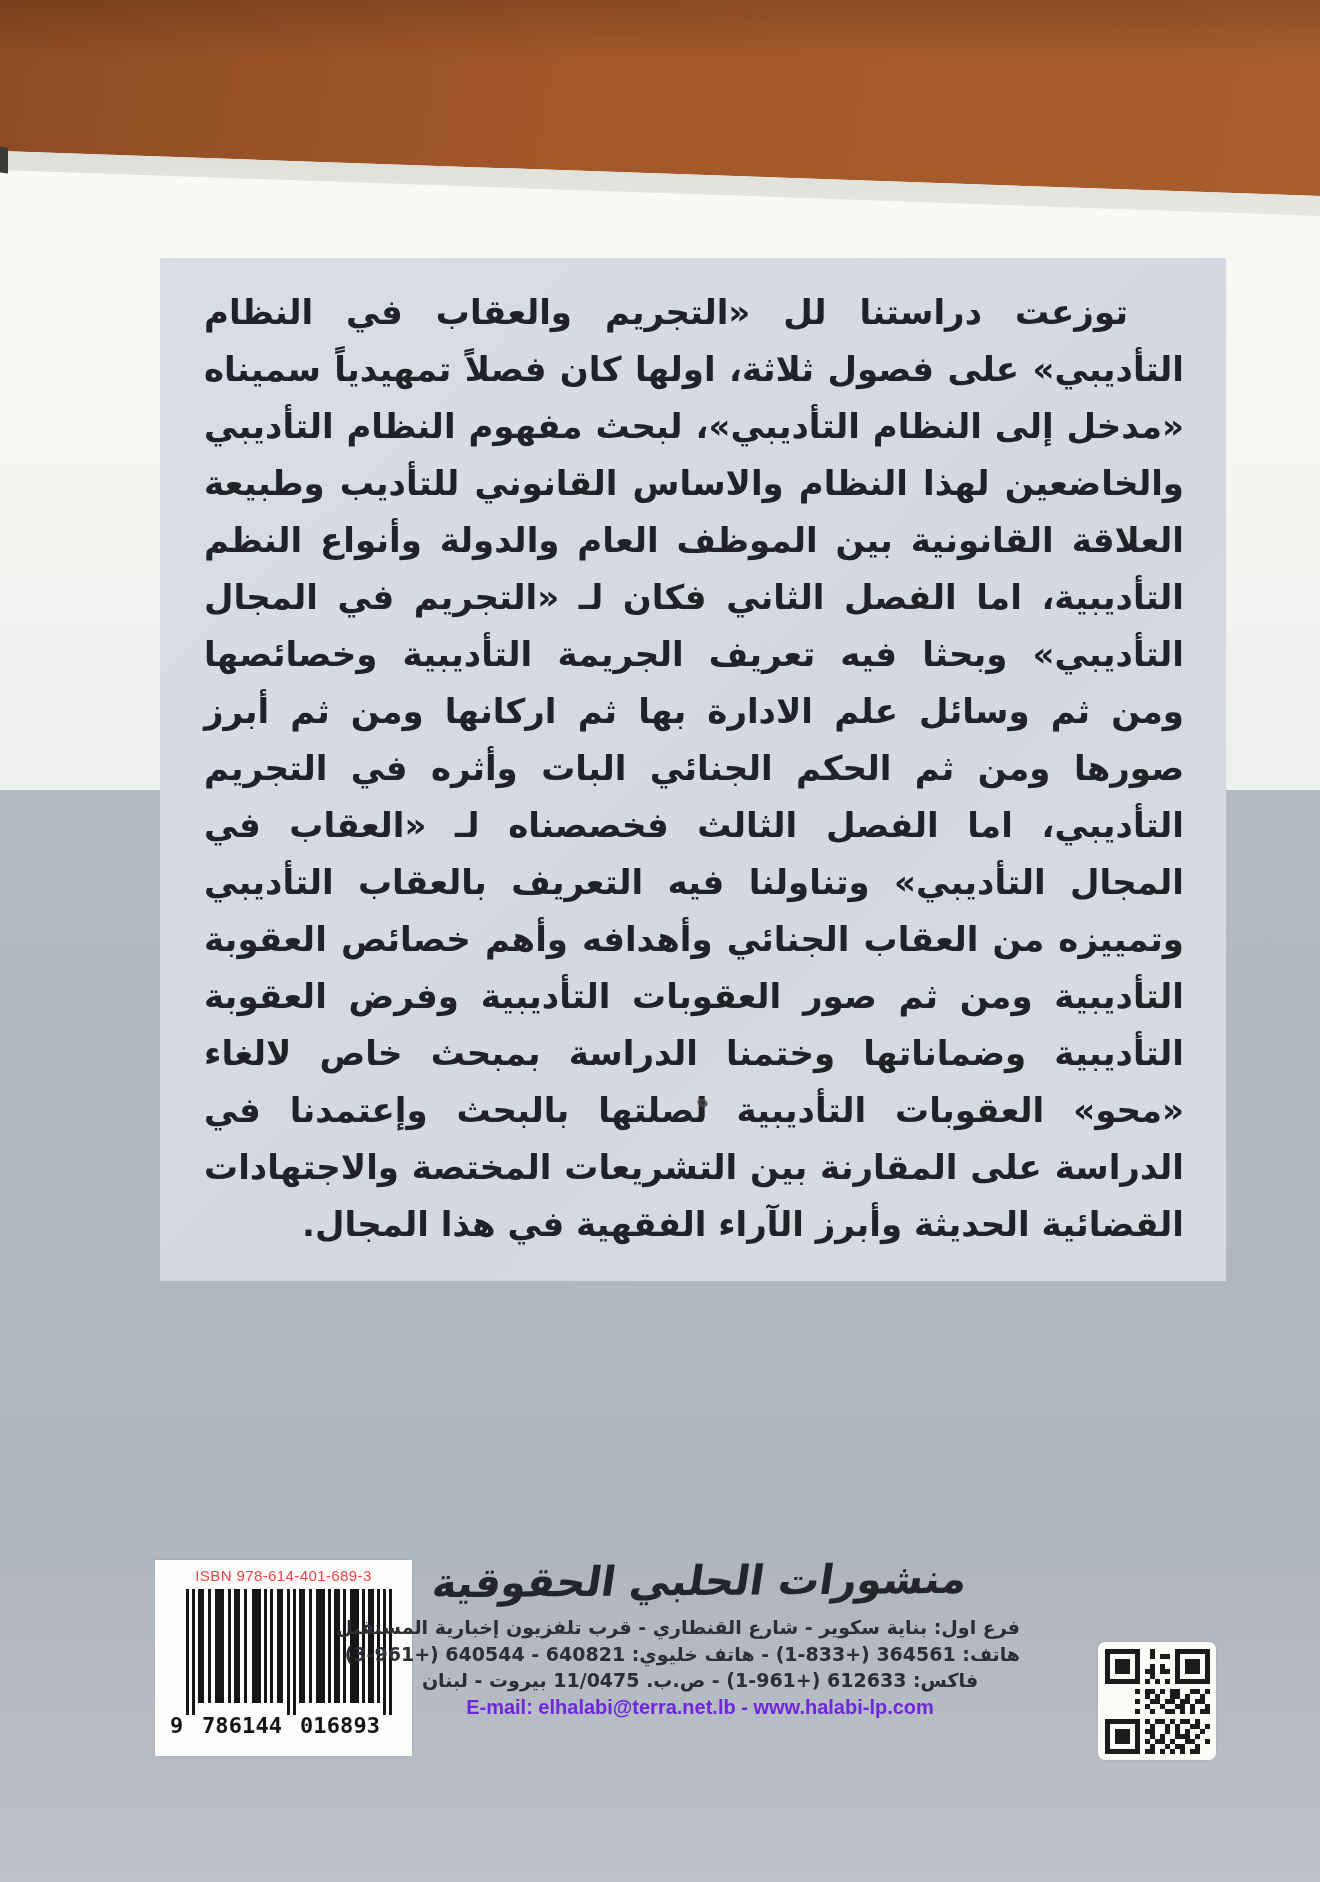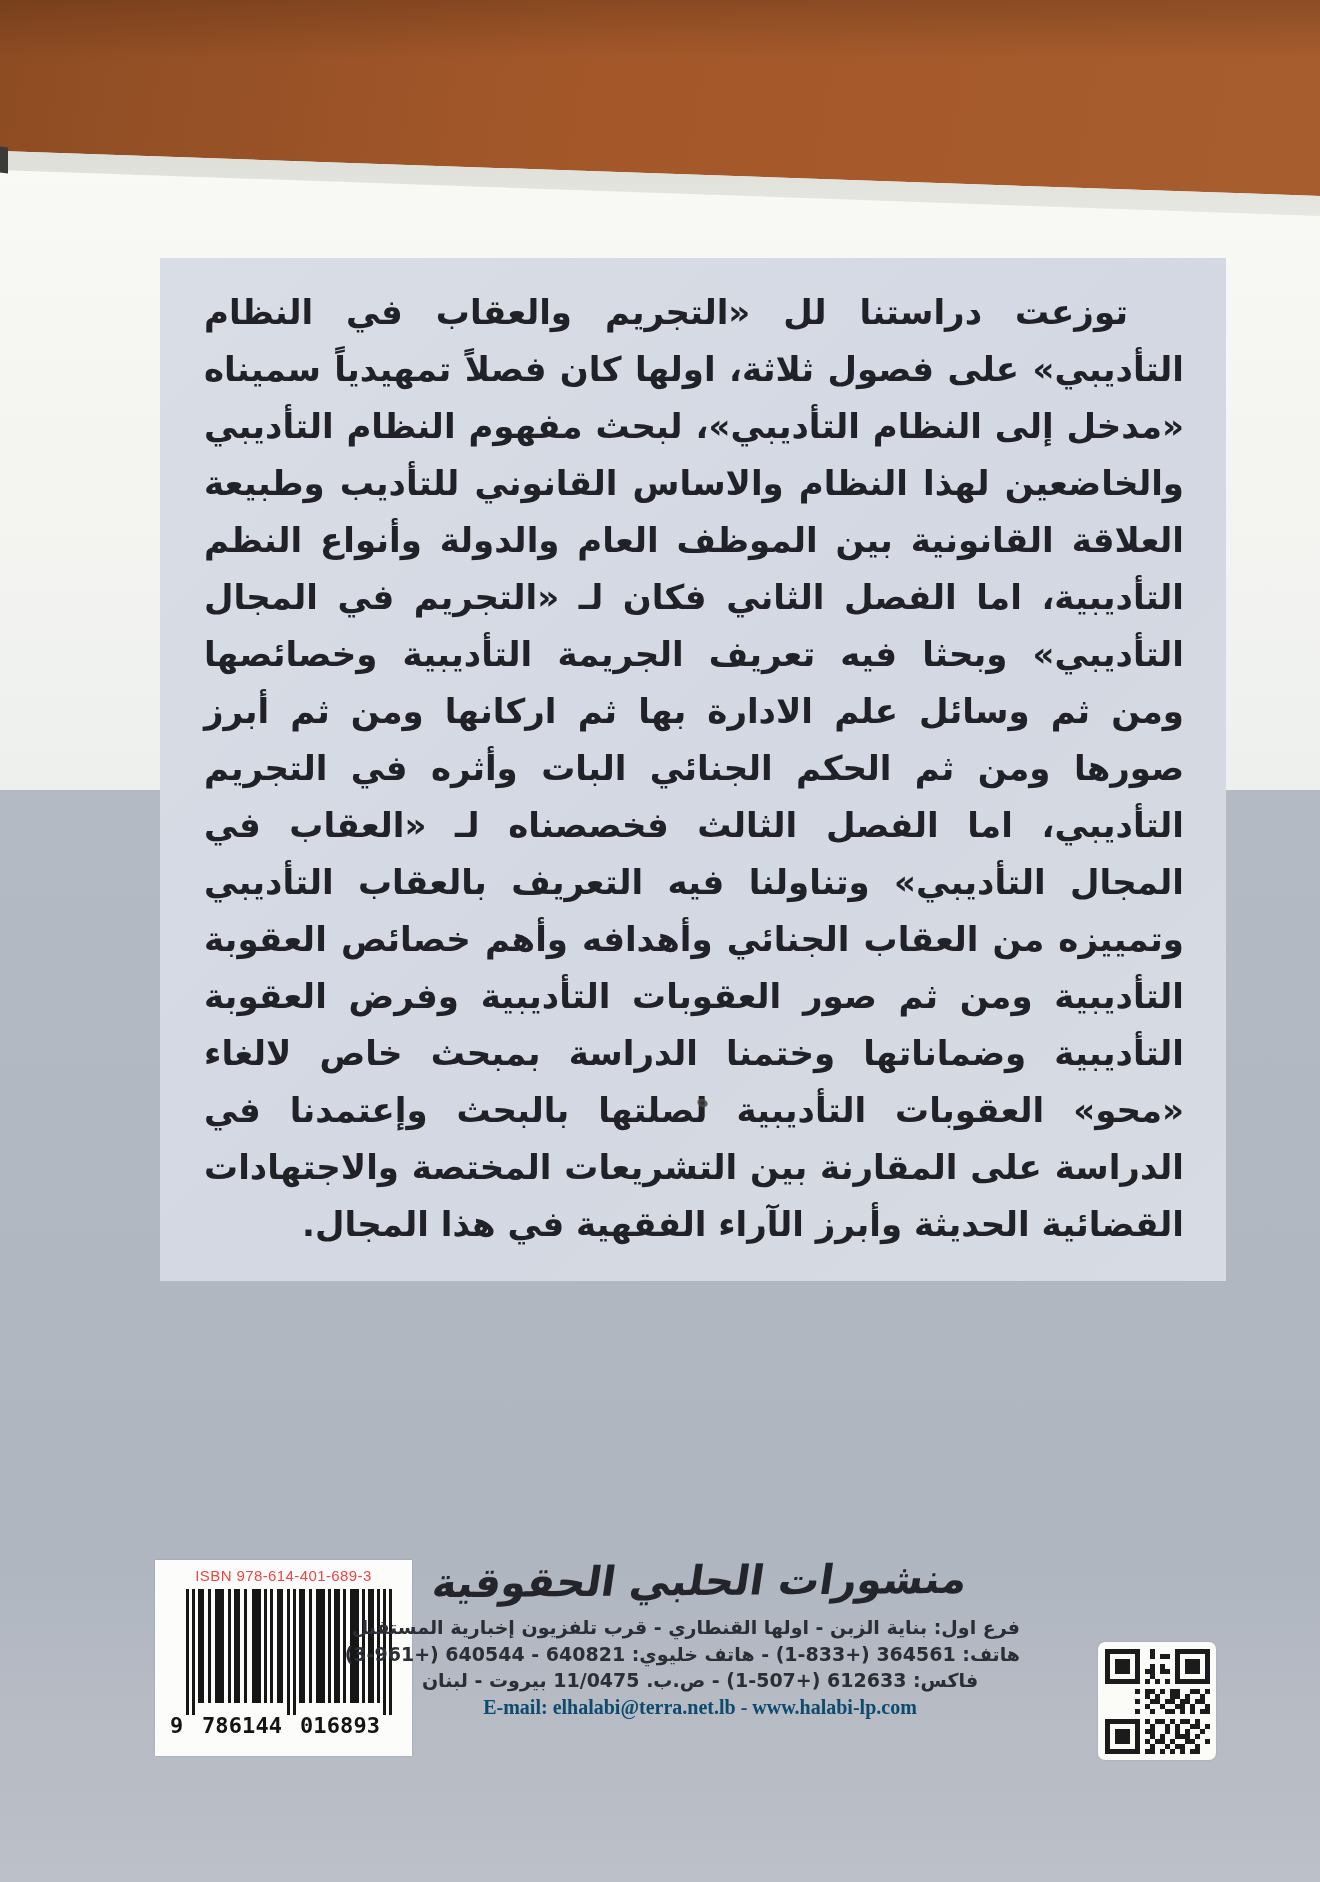--- a/index.html
+++ b/index.html
@@ -89,22 +89,22 @@
   }
   .contact{margin-top:4px;}
   .contact-line{
     direction:rtl;
     font-family:"DejaVu Sans",sans-serif;
     font-size:19px;font-weight:700;color:#2b2e34;
     line-height:26.5px;white-space:nowrap;
   }
   .contact-line.latin{
     direction:ltr;
-    font-family:Liberation Serif, serif;
-    font-size:20px;font-weight:700;color:#0c4a6e;
+    font-family:Liberation Sans, sans-serif;
+    font-size:20px;font-weight:700;color:#6d28d9;
   }
   
   .qr-box{
     position:absolute;left:1098px;top:1642px;width:118px;height:118px;
     background:#fbfbf8;border-radius:7px;box-shadow:0 0 2px rgba(0,0,0,.12);
     display:flex;align-items:center;justify-content:center;
   }
 </style>
 </head>
 <body>
@@ -163,23 +163,23 @@
       <text x="2" y="146">9</text>
       <text x="34" y="146" textLength="80">786144</text>
       <text x="132" y="146" textLength="80">016893</text>
     </g>
   </svg>
 </div>
 
 <div class="publisher">
   <div class="logo">منشورات الحلبي الحقوقية</div>
   <div class="contact">
-    <div class="contact-line">فرع اول: بناية الزبن - اولها القنطاري - قرب تلفزيون إخبارية المستقبل</div>
+    <div class="contact-line">فرع اول: بناية سكوير - شارع القنطاري - قرب تلفزيون إخبارية المستقبل</div>
     <div class="contact-line">هاتف: 364561 (+833-1) - هاتف خليوي: 640821 - 640544 (+961-3)</div>
-    <div class="contact-line">فاكس: 612633 (+507-1) - ص.ب. 11/0475 بيروت - لبنان</div>
+    <div class="contact-line">فاكس: 612633 (+961-1) - ص.ب. 11/0475 بيروت - لبنان</div>
     <div class="contact-line latin">E-mail: elhalabi@terra.net.lb - www.halabi-lp.com</div>
   </div>
 </div>
 
 <div class="qr-box">
   <svg width="105" height="105" viewBox="0 0 21 21" shape-rendering="crispEdges">
     <g fill="#1b1b1b">
 
       <path d="M0,0h7v7h-7z M1,1v5h5v-5z" fill-rule="evenodd"></path>
       <rect x="2" y="2" width="3" height="3"></rect>

